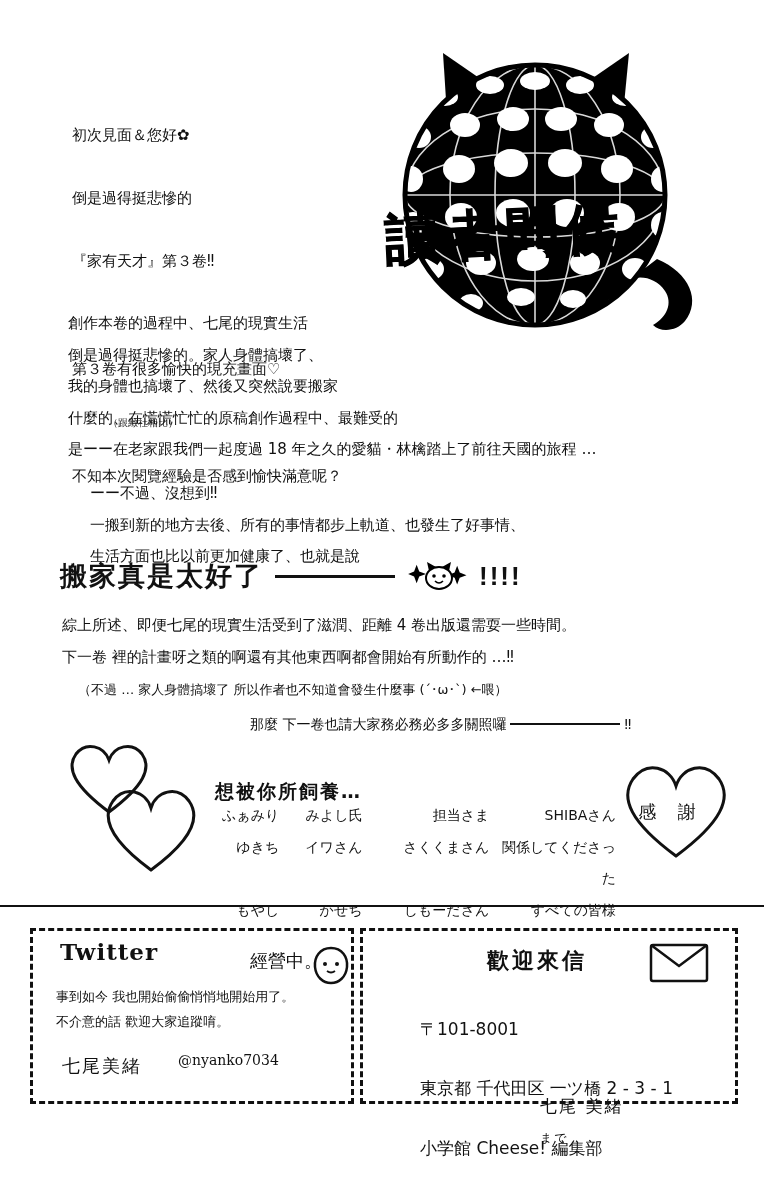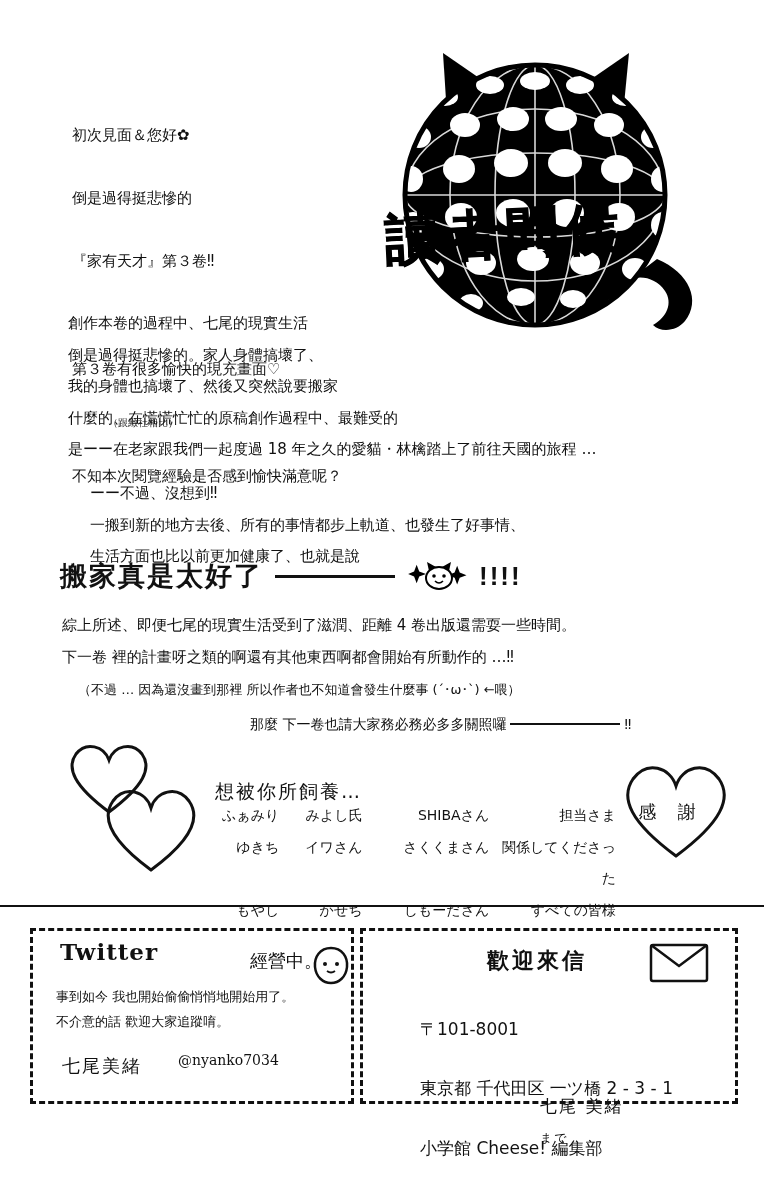--- a/index.html
+++ b/index.html
@@ -50,21 +50,21 @@
   .bigline .bang{font-size:26px;font-weight:bold;letter-spacing:2px;}
   .spark{width:64px;height:34px;}
 
   #para4{left:62px;top:610px;font-size:15px;line-height:2.1;width:690px;}
   #para5{left:78px;top:678px;font-size:13px;line-height:1.9;width:640px;}
 
   #nextline{left:250px;top:712px;font-size:14px;width:470px;display:flex;align-items:center;gap:4px;}
   #nextline .dash2{display:inline-block;width:110px;height:2px;background:#111;}
 
   
-  .thanks-head{position:absolute;left:215px;top:775px;font-size:19px;font-weight:normal;letter-spacing:2px;
+  .thanks-head{position:absolute;left:215px;top:775px;font-size:19px;font-weight:bold;letter-spacing:2px;
     font-family:"DejaVu Sans", sans-serif;}
   .names{position:absolute;left:196px;top:800px;width:420px;
     font-family:"DejaVu Sans", sans-serif;font-size:14px;line-height:2.25;}
   .names .row{display:flex;text-align:right;}
   .names .c{width:92px;}
   .names .c.wide{width:140px;}
 
   .heart{position:absolute;}
   .kansha{position:absolute;left:612px;top:778px;width:118px;height:70px;}
   .kansha .lbl{
@@ -218,21 +218,21 @@
           <circle cx="19" cy="15" r="1.8" fill="#000"></circle>
           <path d="M10 20 q4 4 8 0" fill="none" stroke="#000" stroke-width="1.6"></path>
         </g>
       </svg>
     </span>
     <span class="bang">!!!!</span>
   </div>
 
   <div class="blk hand" id="para4">綜上所述、即便七尾的現實生活受到了滋潤、距離 4 卷出版還需耍一些時間。
 下一卷 裡的計畫呀之類的啊還有其他東西啊都會開始有所動作的 …‼</div>
-  <div class="blk hand" id="para5">（不過 … 因為還沒畫到那裡 所以作者也不知道會發生什麼事 (´･ω･`) ←喂）</div>
+  <div class="blk hand" id="para5">（不過 … 家人身體搞壞了 所以作者也不知道會發生什麼事 (´･ω･`) ←喂）</div>
 
   <div class="blk hand" id="nextline">
     <span>那麼 下一卷也請大家務必務必多多關照囉</span>
     <span class="dash2"></span>
     <span>‼</span>
   </div>
 
   <div class="heart" style="left:62px;top:738px;">
     <svg width="95" height="78" viewBox="0 0 95 78">
       <path d="M47 74 C12 48 4 30 14 16 C24 3 42 8 47 22 C52 8 70 3 80 16 C90 30 82 48 47 74 Z" fill="none" stroke="#111" stroke-width="3"></path>
@@ -251,22 +251,22 @@
   <div class="kansha">
     <div class="lbl">感 謝</div>
   </div>
 
   <div class="thanks-head hand">想被你所飼養…</div>
 
   <div class="names">
     <div class="row">
       <span class="c">ふぁみり</span>
       <span class="c">みよし氏</span>
+      <span class="c wide">担当さま</span>
       <span class="c wide">SHIBAさん</span>
-      <span class="c wide">担当さま</span>
     </div>
     <div class="row">
       <span class="c">ゆきち</span>
       <span class="c">イワさん</span>
       <span class="c wide">さくくまさん</span>
       <span class="c wide">関係してくださった</span>
     </div>
     <div class="row">
       <span class="c">もやし</span>
       <span class="c">かせち</span>

